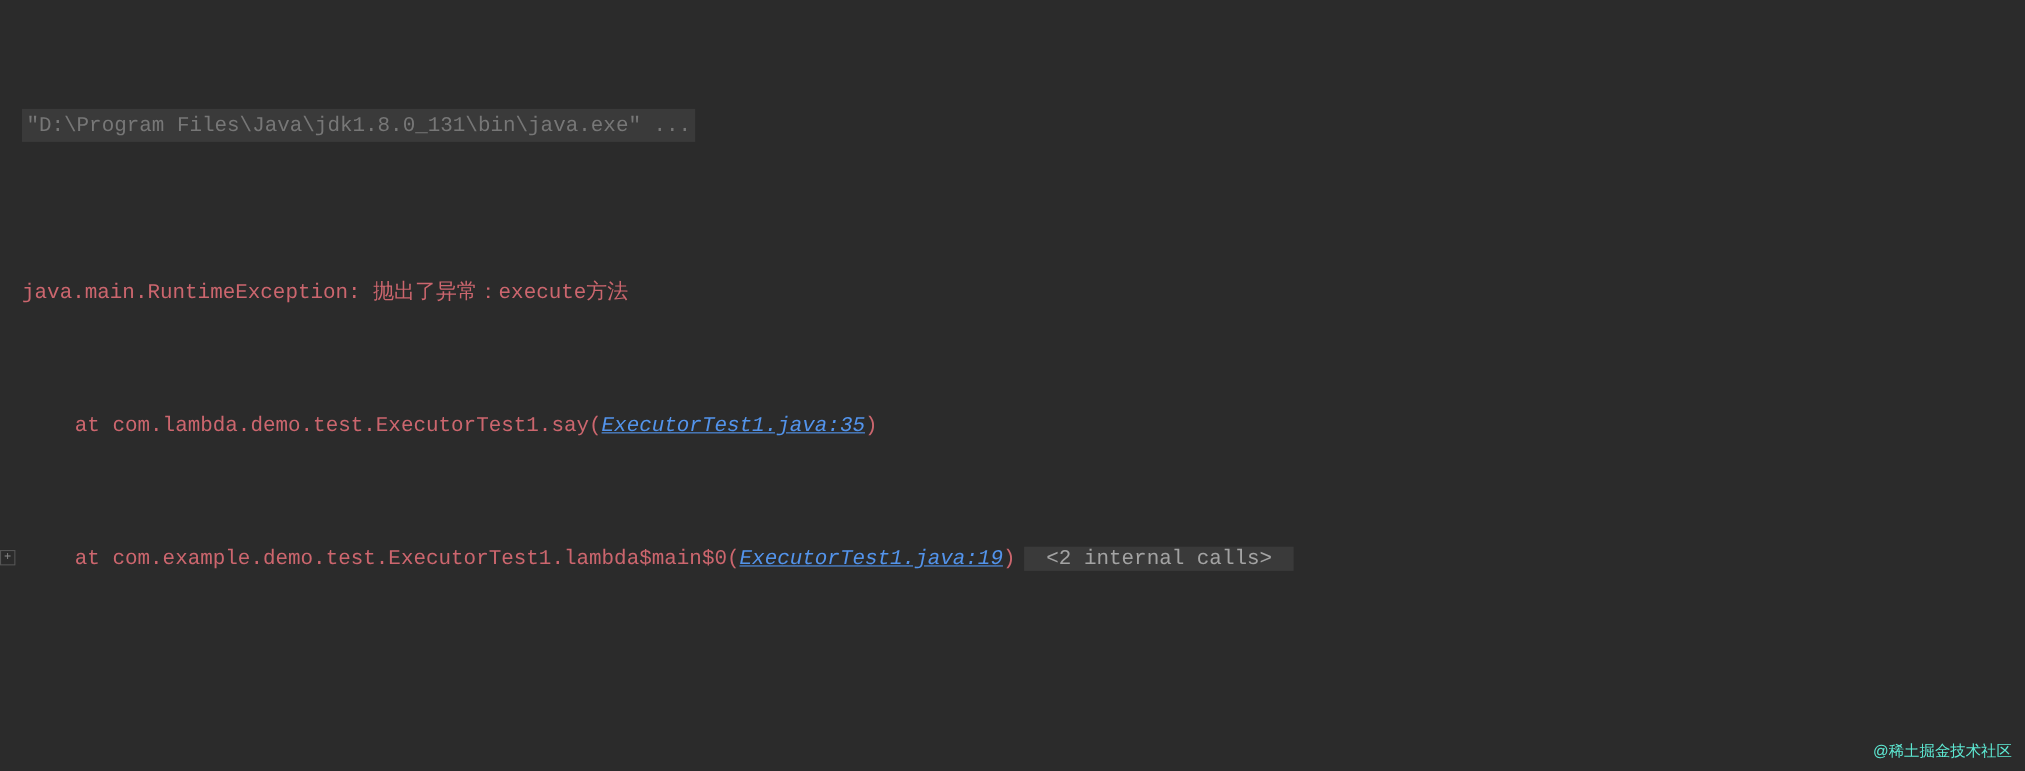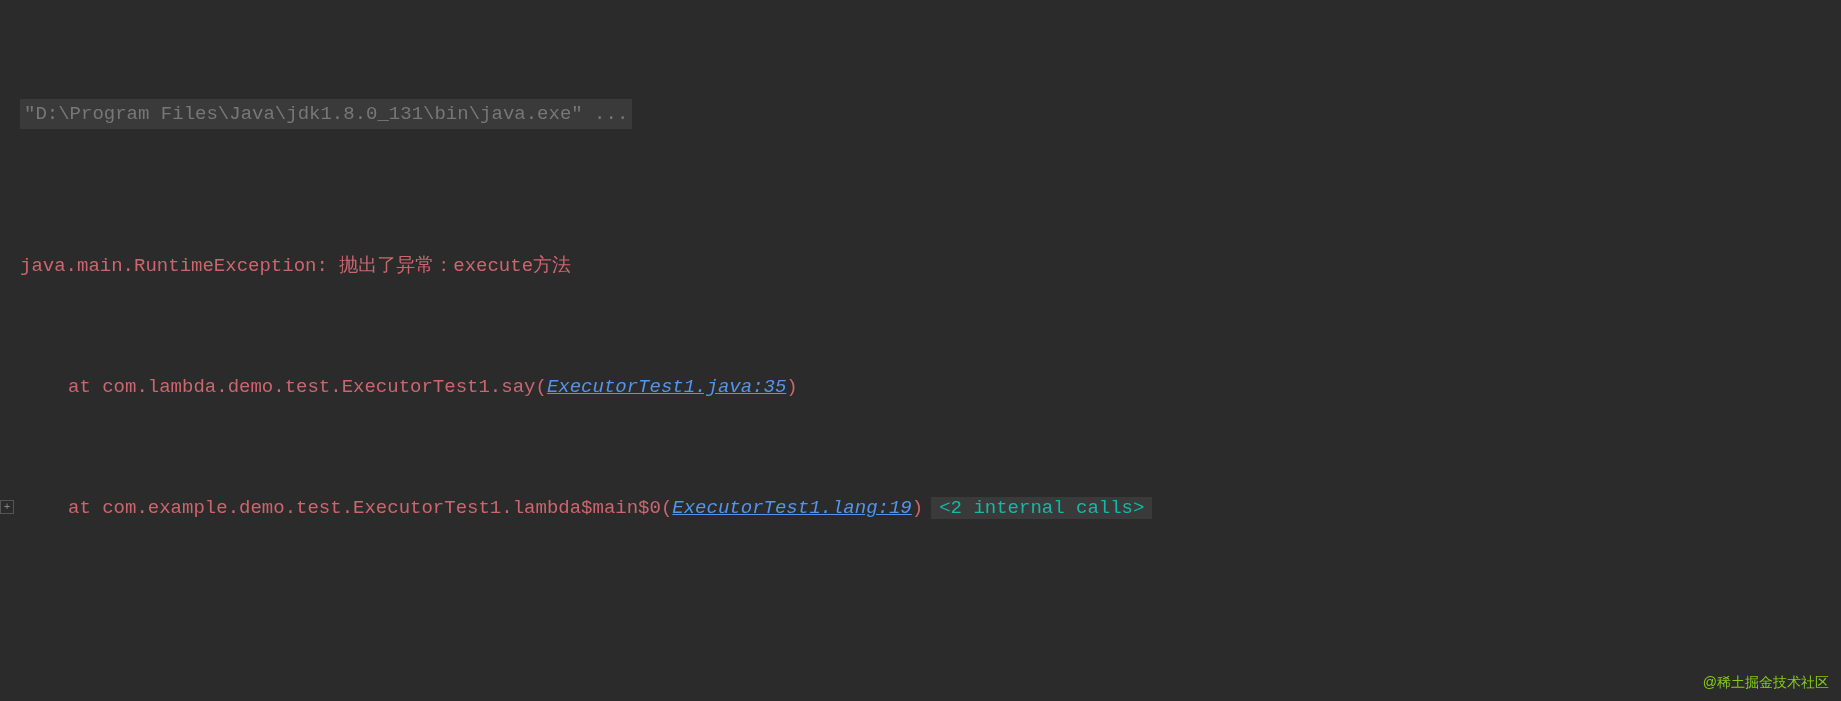--- a/index.html
+++ b/index.html
@@ -33,22 +33,22 @@
   .white { color: #bbbbbb; }
   .red { color: #cc666e; }
   .link {
     color: #5394ec;
     text-decoration: underline;
     cursor: pointer;
     font-style: italic;
   }
   .internal-calls {
     background: #3a3a3a;
-    color: #14b8a6;
-    padding: 0 8px;
+    color: #a3a3a3;
+    padding: 0 20px;
     margin-left: 8px;
     text-align: center;
   }
   .indent { padding-left: 48px; }
   .gutter-icon {
     position: absolute;
     left: -20px;
     top: 7px;
     width: 14px;
     height: 14px;
@@ -58,37 +58,37 @@
     line-height: 12px;
     text-align: center;
     background: #2b2b2b;
     cursor: pointer;
   }
   .watermark {
     position: absolute;
     right: 12px;
     bottom: 8px;
     font-size: 14px;
-    color: #84cc16;
+    color: #5eead4;
     font-family: sans-serif;
   }
 </style>
 </head>
 <body>
 
 <div class="console">
 
   <div class="line"><span class="cmd">"D:\Program Files\Java\jdk1.8.0_131\bin\java.exe" ...</span></div>
 
 
   <div class="line red">java.main.RuntimeException: 抛出了异常：execute方法</div>
 
   <div class="line indent"><span class="red">at com.lambda.demo.test.ExecutorTest1.say(</span><span class="link">ExecutorTest1.java:35</span><span class="red">)</span></div>
 
-  <div class="line indent"><span class="gutter-icon">+</span><span class="red">at com.example.demo.test.ExecutorTest1.lambda$main$0(</span><span class="link">ExecutorTest1.lang:19</span><span class="red">)</span><span class="internal-calls">&lt;2 internal calls&gt;</span></div>
+  <div class="line indent"><span class="gutter-icon">+</span><span class="red">at com.example.demo.test.ExecutorTest1.lambda$main$0(</span><span class="link">ExecutorTest1.java:19</span><span class="red">)</span><span class="internal-calls">&lt;2 internal calls&gt;</span></div>
 
   
 
   
 
   
 
   
 
   

